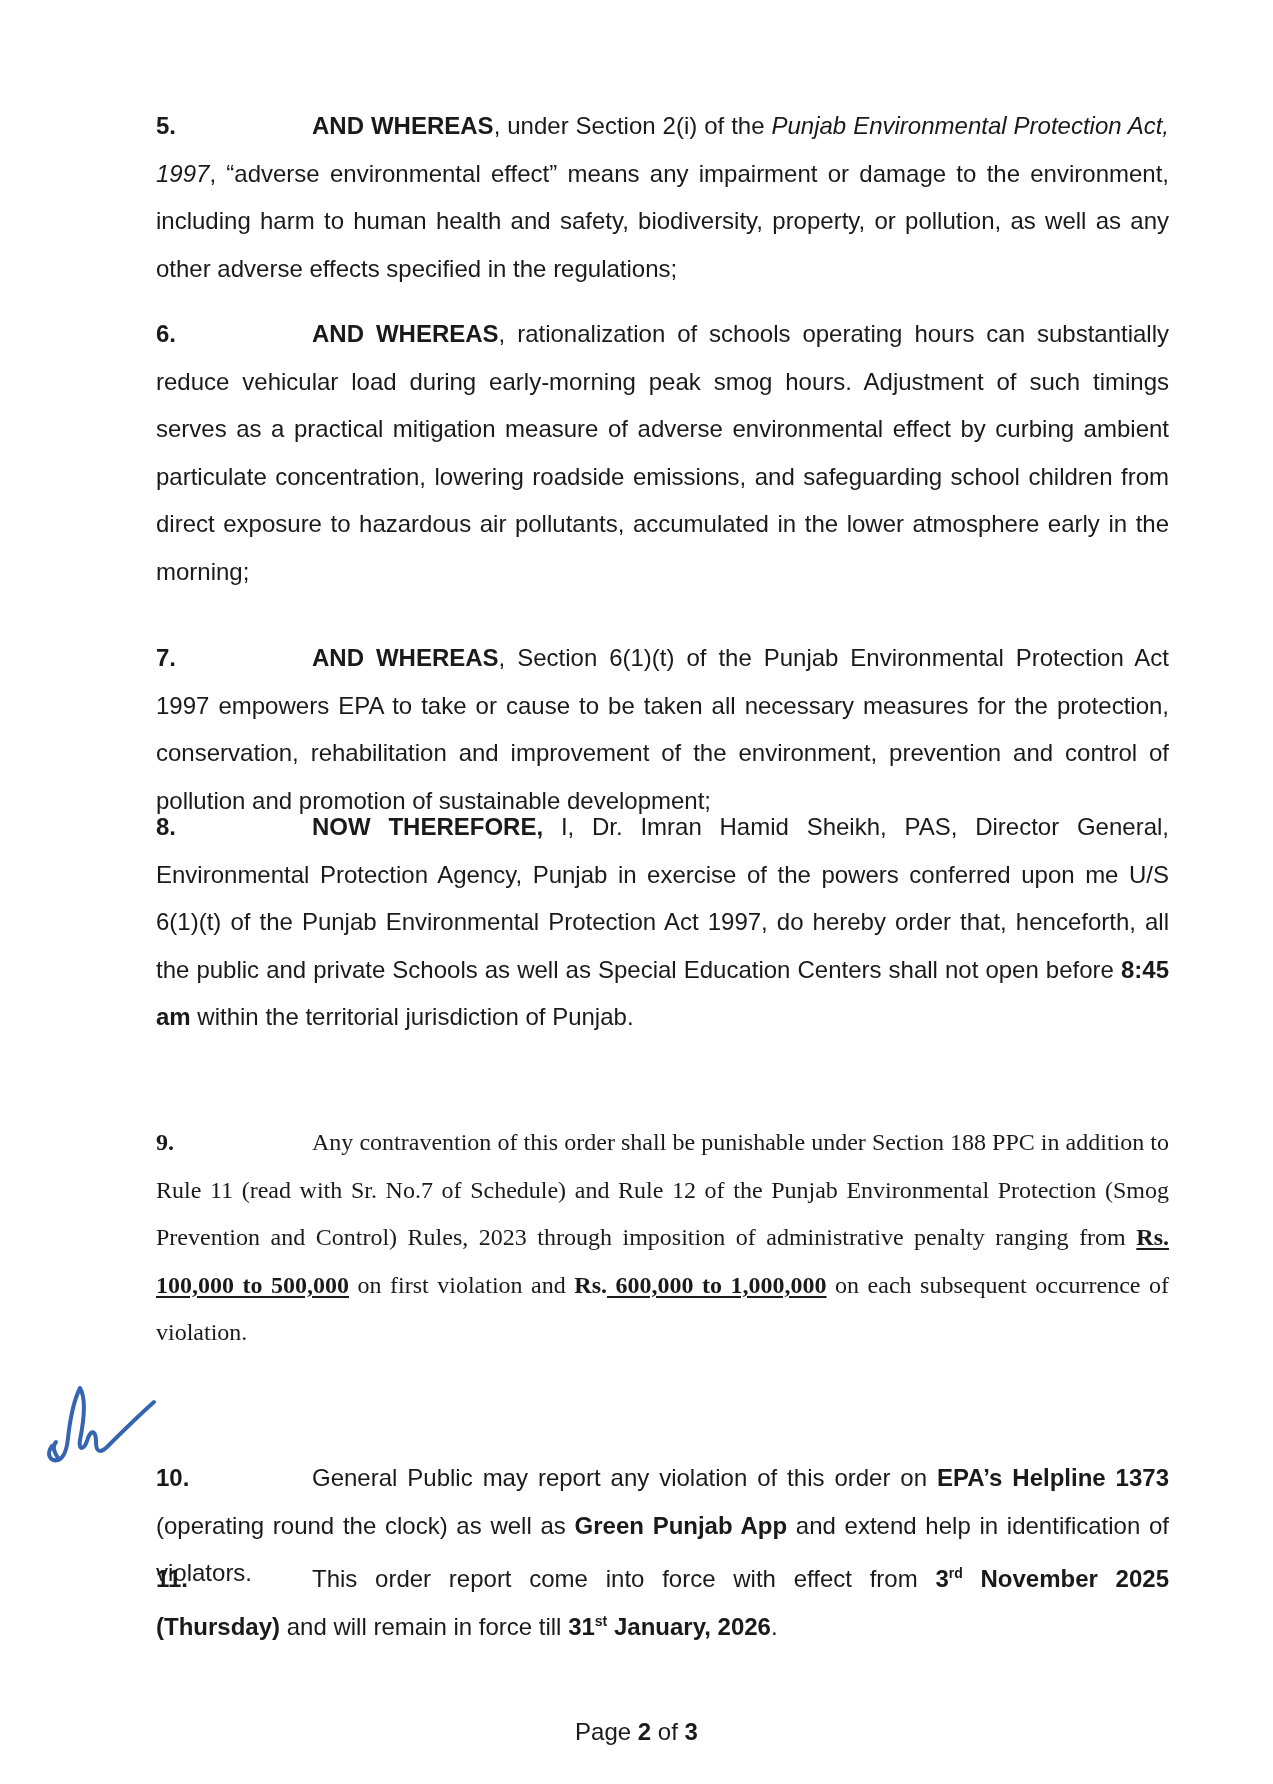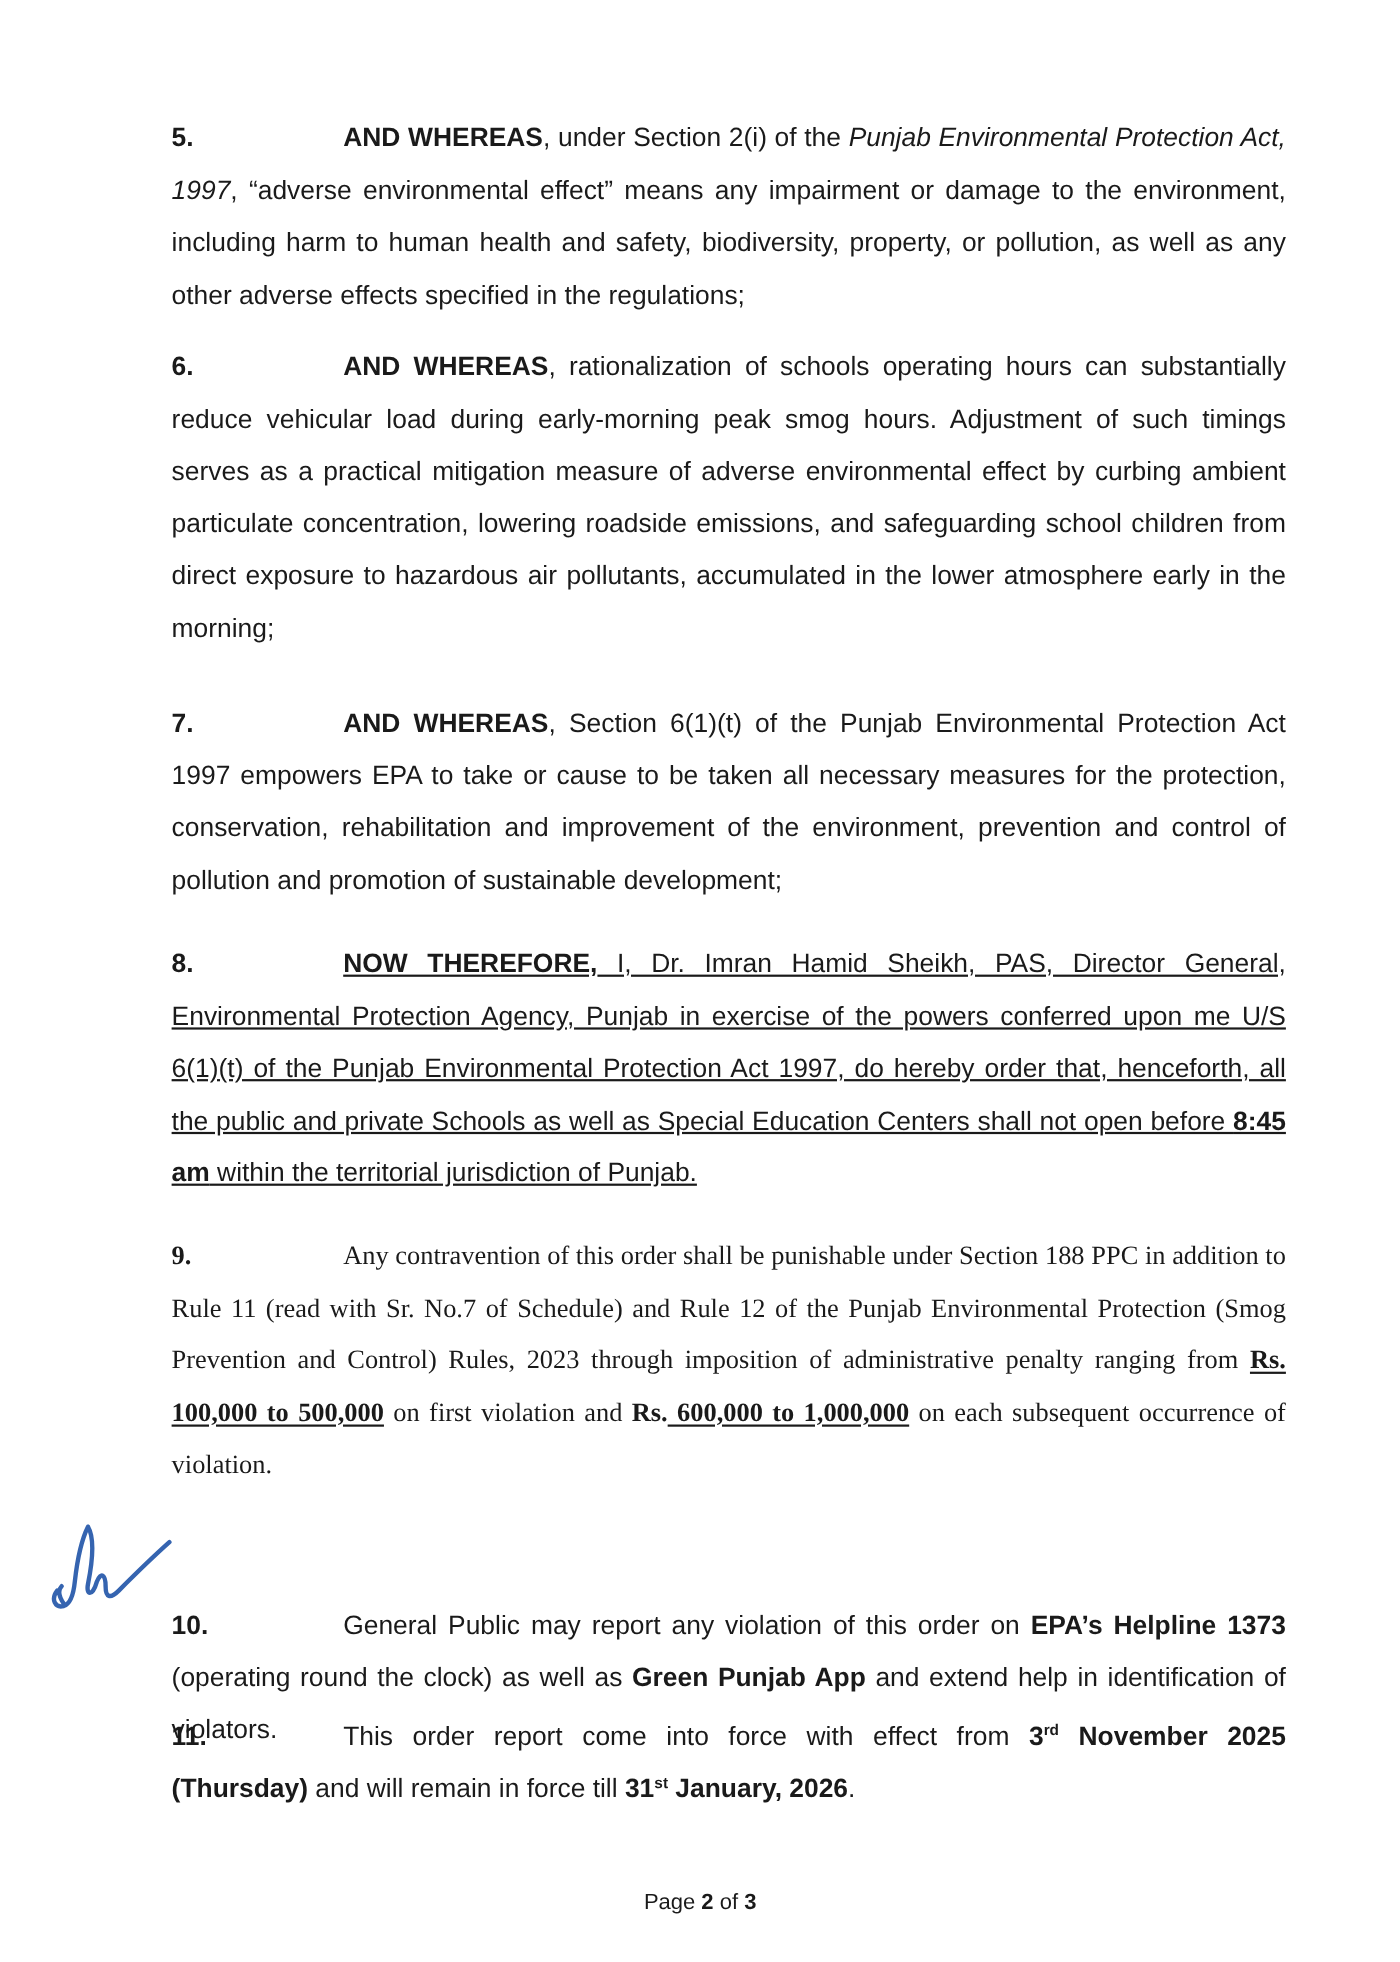--- a/index.html
+++ b/index.html
@@ -8,26 +8,26 @@
   .para { position: absolute; left: 156px; width: 1013px; font-size: 24px;
           line-height: 47.5px; text-align: justify; }
   .para .num { display: inline-block; width: 156px; font-weight: bold; }
   .para b { font-weight: bold; }
   .para i { font-style: italic; }
   .para u { text-decoration: underline; text-decoration-thickness: 2px; text-underline-offset: 3px; }
   .para sup { font-size: 14px; line-height: 0; vertical-align: 9px; font-weight: bold; }
   #p5 { top: 102px; }
   #p6 { top: 310px; }
   #p7 { top: 634px; }
-  #p8 { top: 853px; text-decoration: underline; }
+  #p8 { top: 803px; }
   #p9 { top: 1119px; font-family: Liberation Serif, serif; }
   #p10 { top: 1454px; }
   #p11 { top: 1555px; }
   .footer { position: absolute; top: 1718px; left: 0; width: 1273px; text-align: center;
-            font-size: 20px; }
+            font-size: 24px; }
   .footer b { font-weight: bold; }
   .signature { position: absolute; left: 40px; top: 1380px; width: 120px; height: 90px; }
 </style>
 </head>
 <body>
 
 <div>
 
   <div class="para" id="p5"><span class="num">5.</span><b>AND WHEREAS</b><span>, under Section 2(i) of the </span><i>Punjab Environmental Protection Act, 1997</i><span>, “adverse environmental effect” means any impairment or damage to the environment, including harm to human health and safety, biodiversity, property, or pollution, as well as any other adverse effects specified in the regulations;</span></div>
 

